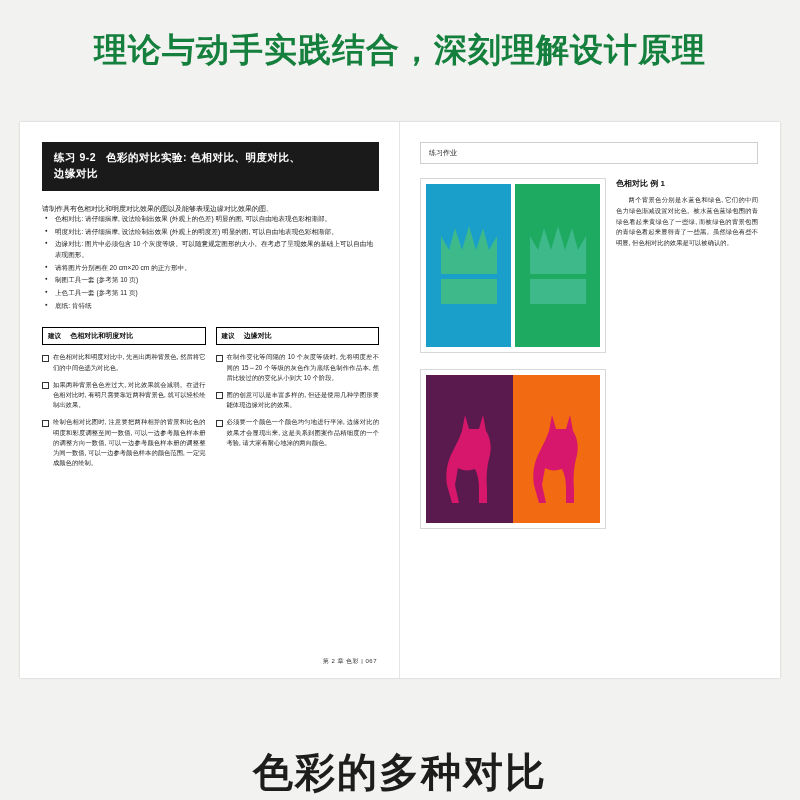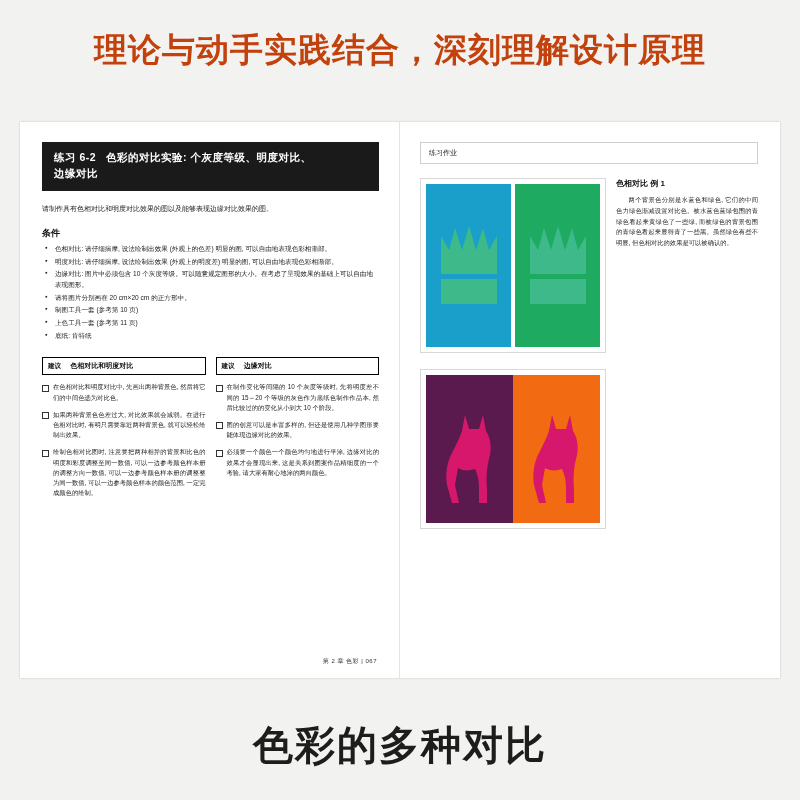--- a/index.html
+++ b/index.html
@@ -27,34 +27,34 @@
     width: 800px;
     height: 100px;
     background: #f2f2f0;
     display: flex;
     align-items: center;
     justify-content: center;
   }
   .top-banner-text {
     font-size: 33px;
     font-weight: bold;
-    color: #c2410c;
+    color: #15803d;
     letter-spacing: 1px;
     font-family: "Liberation Sans", sans-serif;
     white-space: nowrap;
   }
   
   .bottom-banner {
     position: absolute;
     left: 0; bottom: 0;
     width: 800px;
     height: 110px;
     background: #f2f2f0;
     display: flex;
-    align-items: center;
+    align-items: flex-end;
     justify-content: center;
   }
   .bottom-banner-text {
     font-size: 40px;
     font-weight: bold;
     color: #1d1d1b;
     letter-spacing: 2px;
     white-space: nowrap;
   }
   
@@ -278,28 +278,27 @@
   <div class="top-banner">
     <div class="top-banner-text">理论与动手实践结合，深刻理解设计原理</div>
   </div>
 
   <div class="spread">
 
     <div class="page-left">
 
       <div class="exercise-header">
         <div class="line">
-          <span class="num">练习 6-2</span><span>色彩的对比实验: 个灰度等级、明度对比、</span>
+          <span class="num">练习 9-2</span><span>色彩的对比实验: 色相对比、明度对比、</span>
         </div>
         <div class="line">边缘对比</div>
       </div>
 
       <div class="intro">请制作具有色相对比和明度对比效果的图以及能够表现边缘对比效果的图。</div>
 
-      <div class="sec-title">条件</div>
       <ul class="bullets">
         <li>色相对比: 请仔细揣摩, 设法绘制出效果 (外观上的色差) 明显的图, 可以自由地表现色彩相渐部。</li>
         <li>明度对比: 请仔细揣摩, 设法绘制出效果 (外观上的明度差) 明显的图, 可以自由地表现色彩相渐部。</li>
         <li>边缘对比: 图片中必须包含 10 个灰度等级。可以随意规定图形的大小。在考虑了呈现效果的基础上可以自由地表现图形。</li>
         <li>请将图片分别画在 20 cm×20 cm 的正方形中。</li>
       </ul>
 
       <ul class="bullets tools-list">
         <li>制图工具一套 (参考第 10 页)</li>
         <li>上色工具一套 (参考第 11 页)</li>

